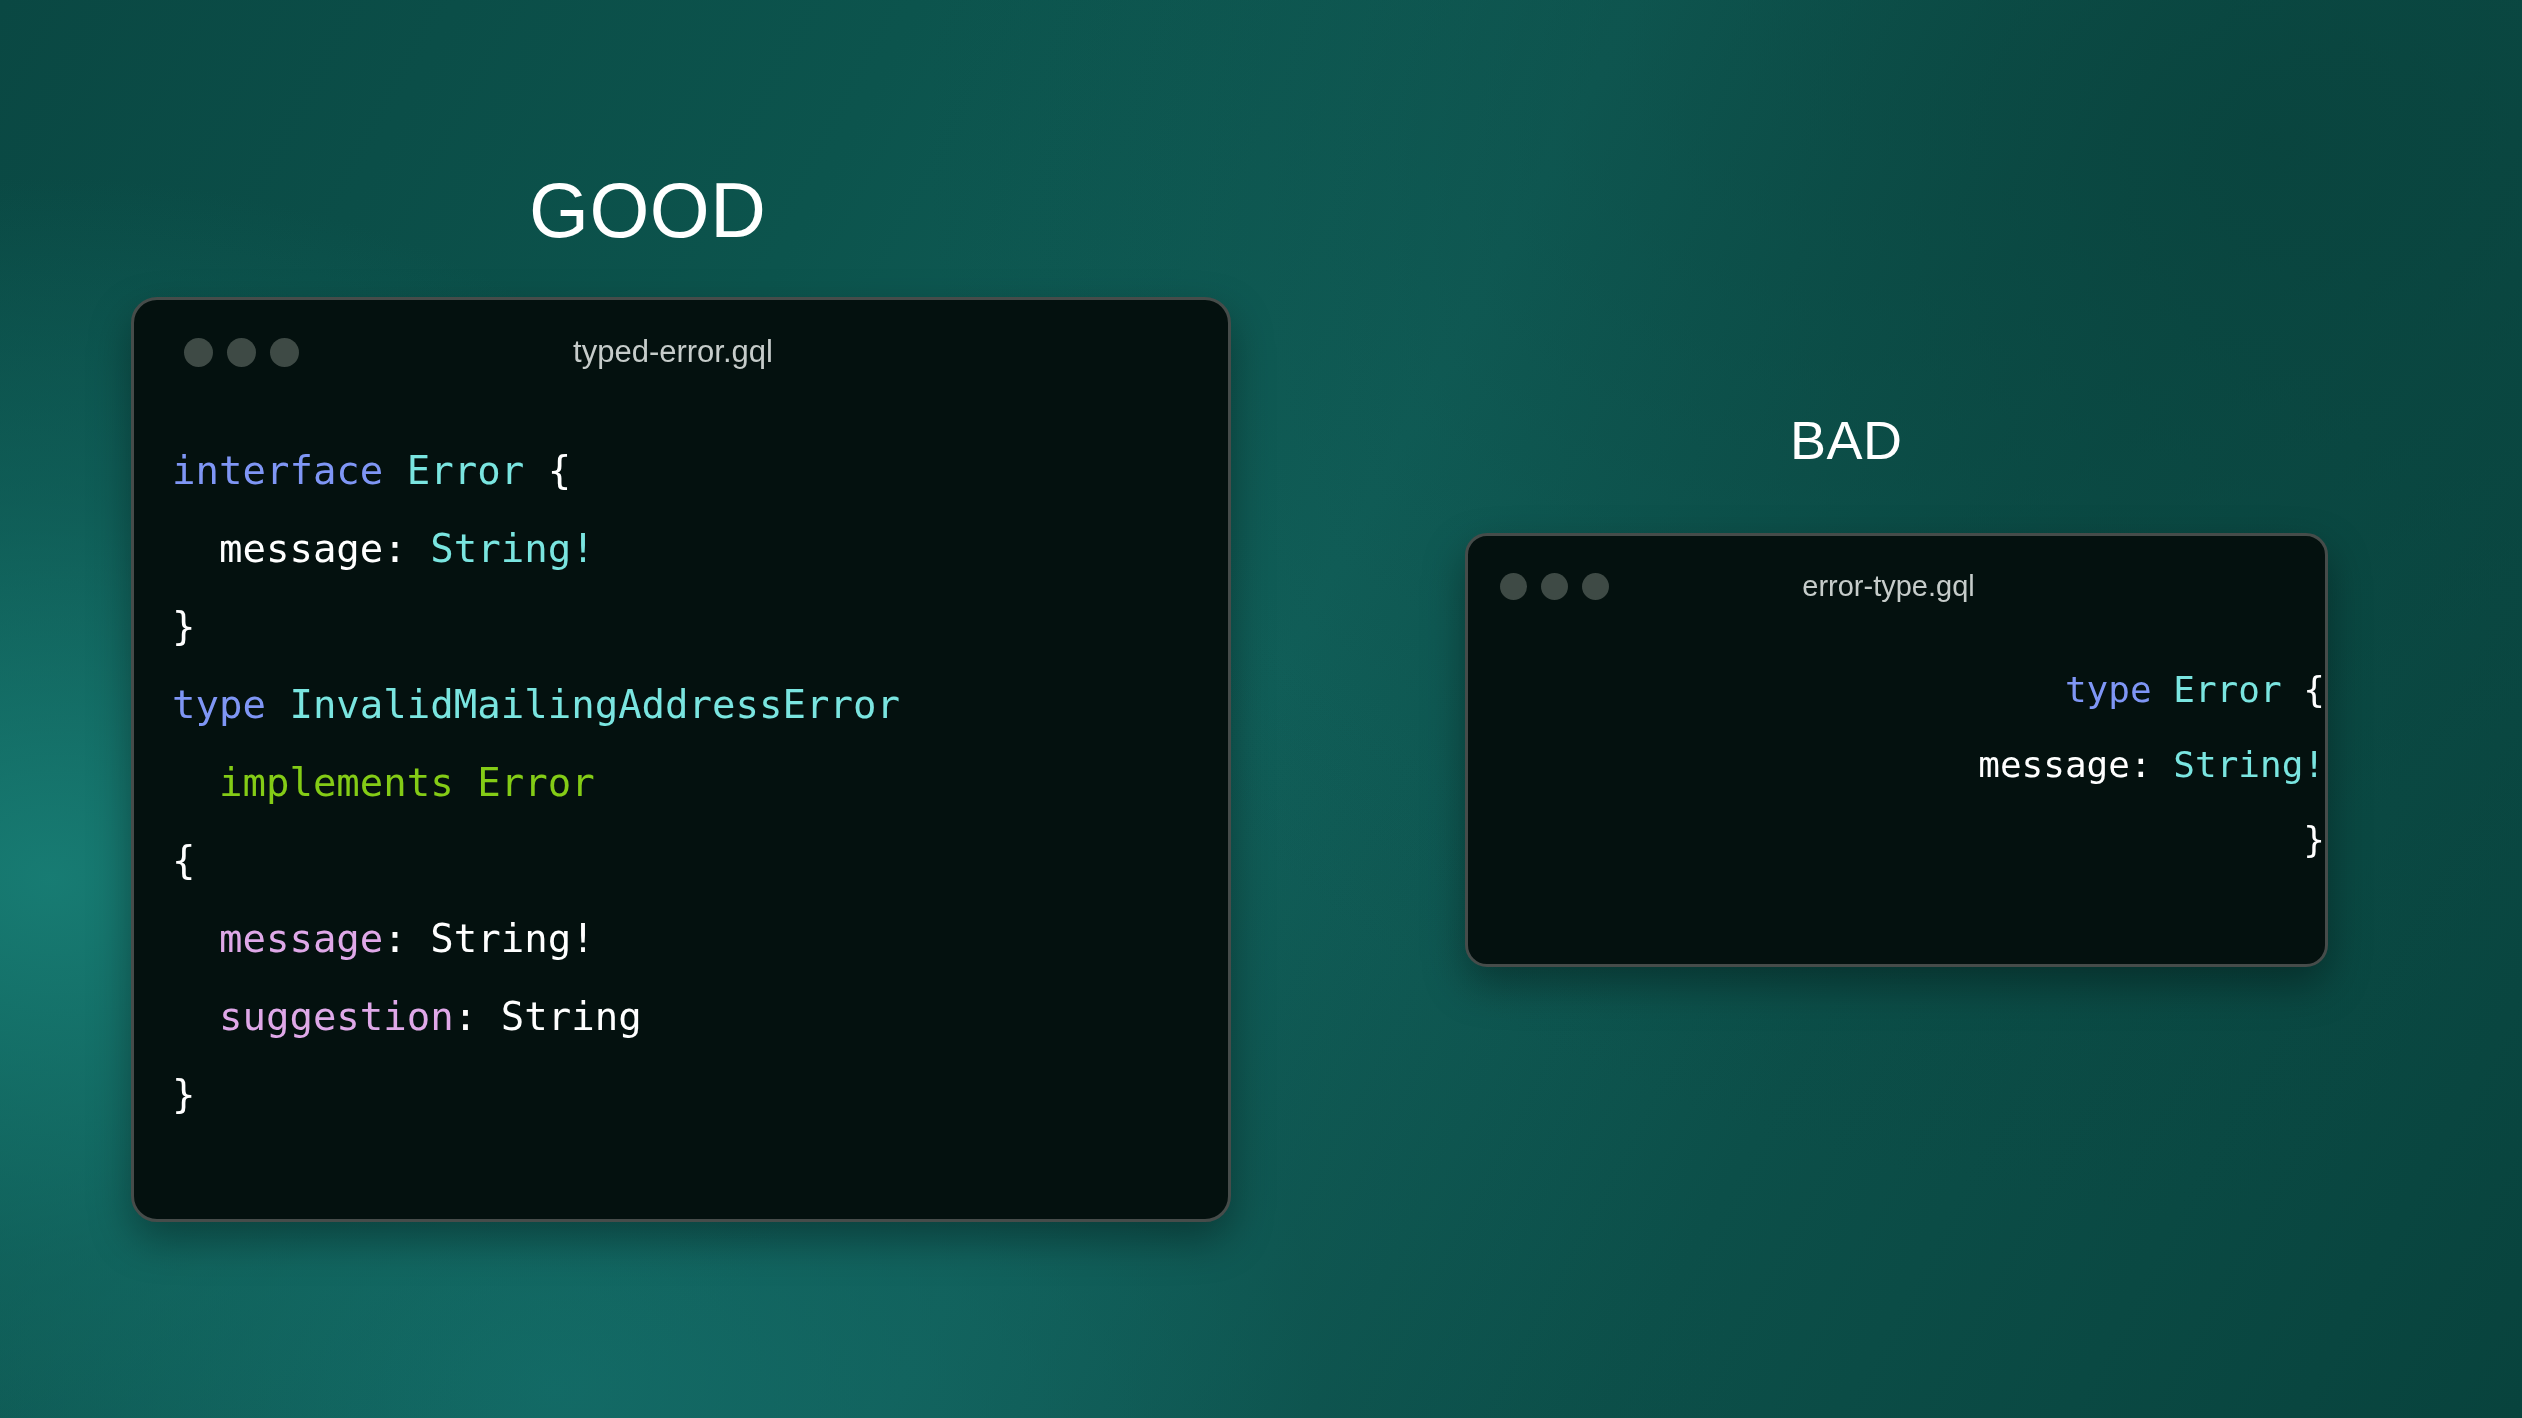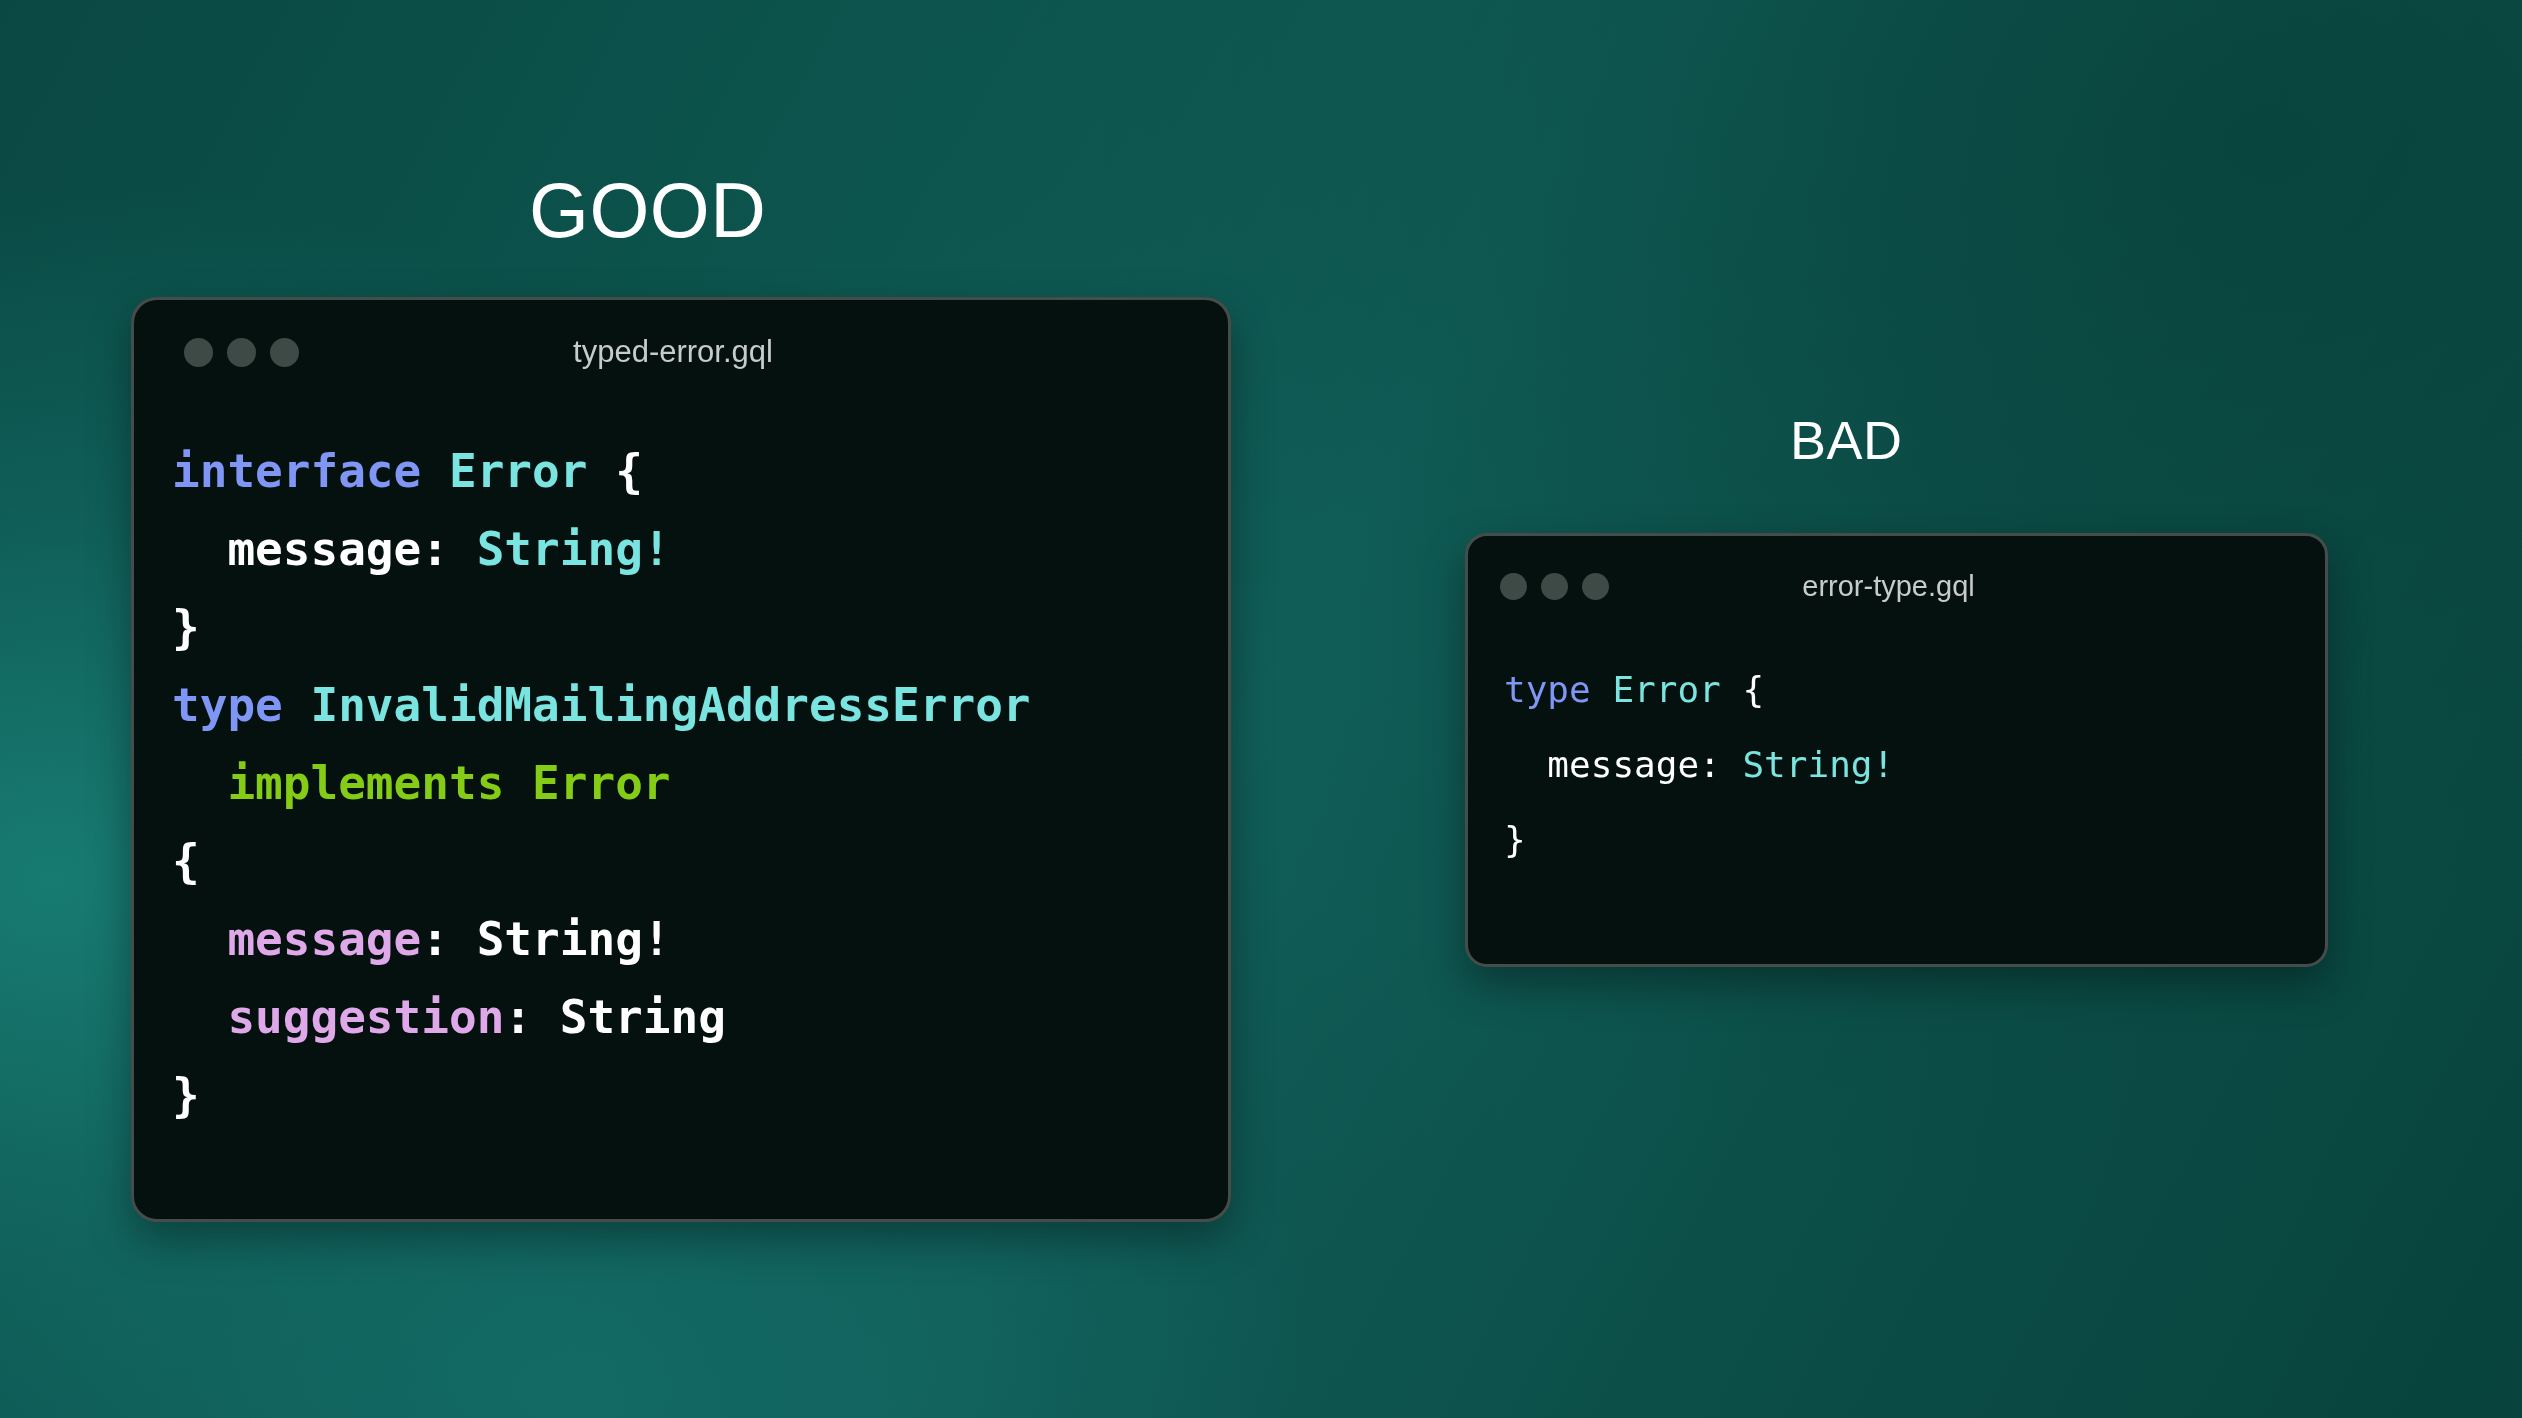--- a/index.html
+++ b/index.html
@@ -105,28 +105,28 @@
   #panel-good .filename { font-size: 31px; }
   #panel-bad  .filename { font-size: 29px; }
 
   .code {
     font-family: "DejaVu Sans Mono", "Liberation Mono", monospace;
     white-space: pre;
     color: #ffffff;
   }
   #panel-good .code {
     padding: 28px 0 0 38px;
-    font-size: 46px;
+    font-size: 39px;
     line-height: 78px;
-    font-weight: bold;
   }
   #panel-bad .code {
     padding: 16px 0 0 36px;
     font-size: 36px;
     line-height: 75px;
+    text-align: right;
   }
 
   .tok-keyword   { color: #7f96f5; }
   .tok-type      { color: #7ae5e0; }
   .tok-implements{ color: #84cc16; }
   .tok-field     { color: #dfa8e8; }
   .tok-plain     { color: #ffffff; }
   .tok-punct     { color: #ffffff; }
 </style>
 </head>

